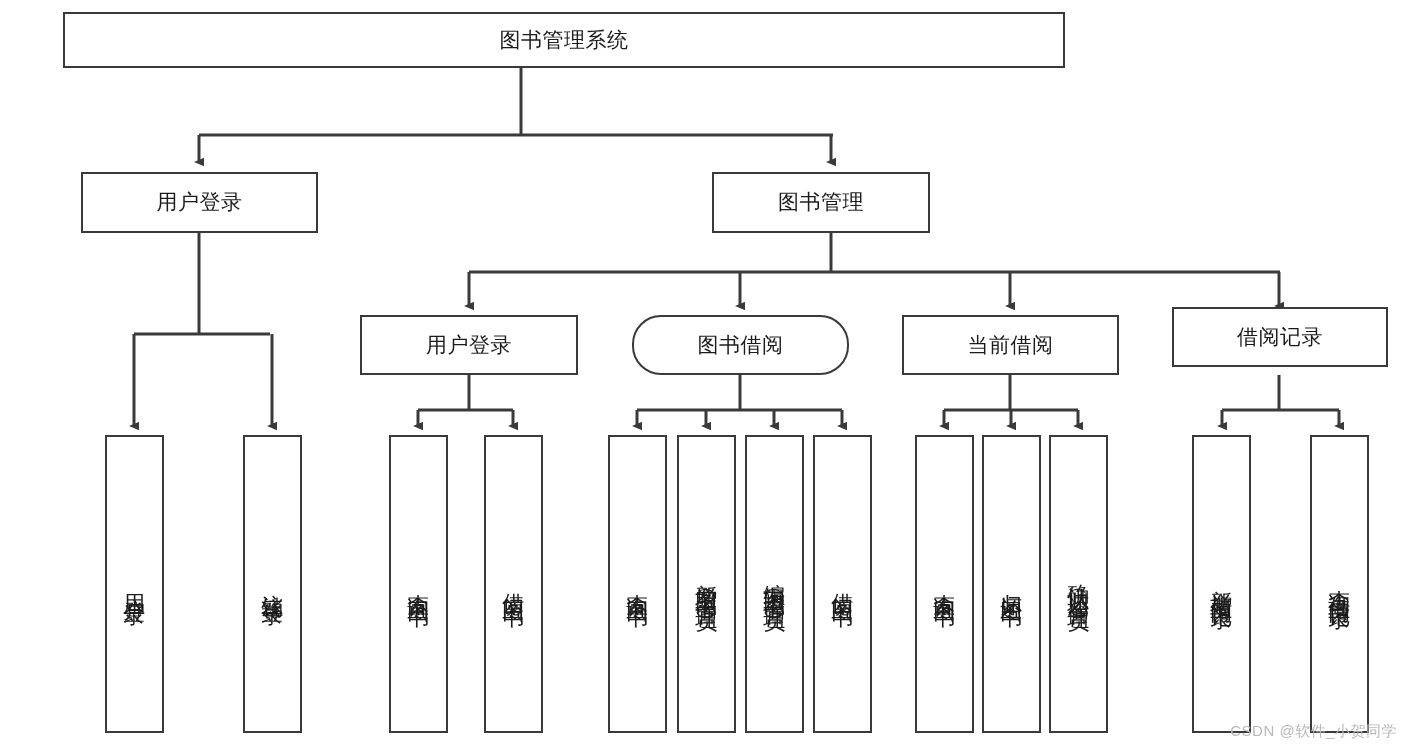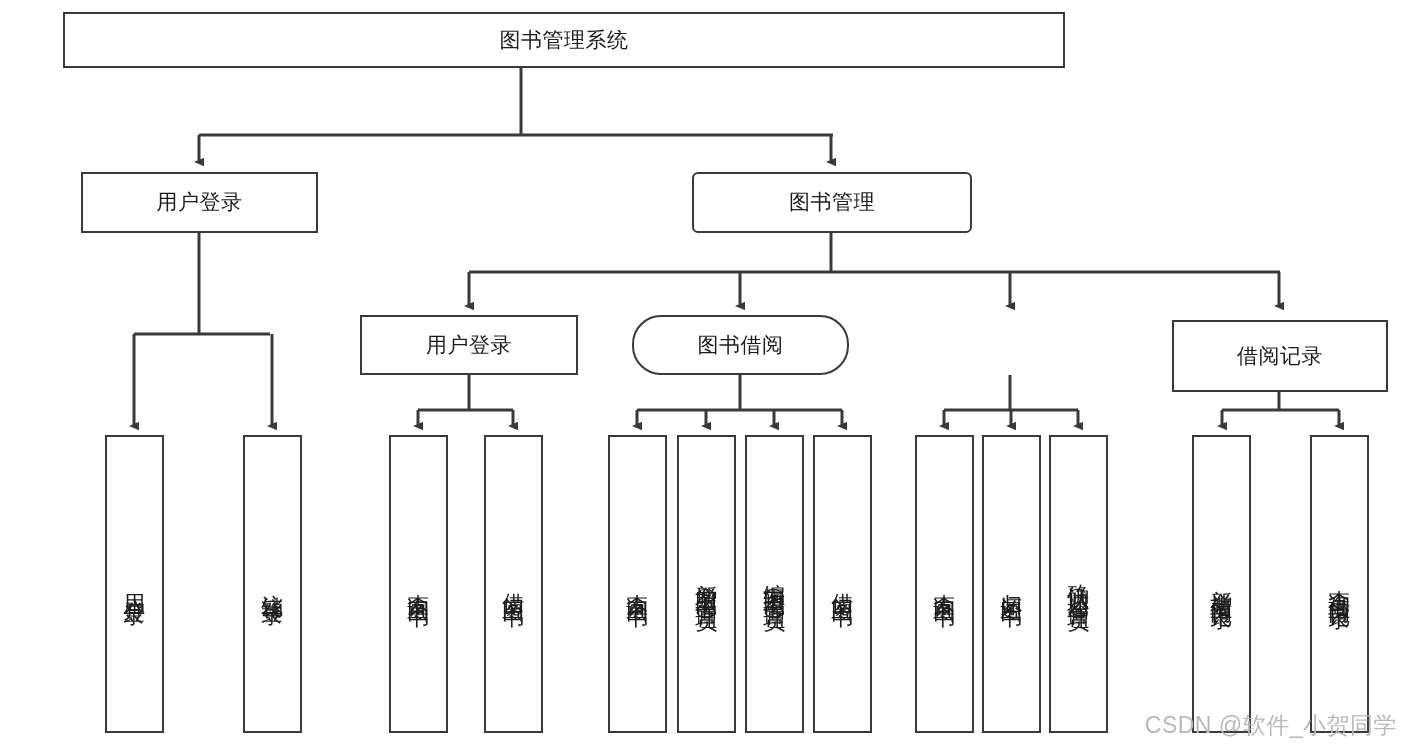--- a/index.html
+++ b/index.html
@@ -50,21 +50,21 @@
     writing-mode: vertical-rl;
     text-orientation: upright;
     letter-spacing: 4px;
     font-size: 22px;
     white-space: nowrap;
   }
   .watermark {
     position: absolute;
     right: 8px;
     bottom: 6px;
-    font-size: 23px;
+    font-size: 15px;
     color: #b9b9b9;
     letter-spacing: 0.5px;
     z-index: 5;
     white-space: nowrap;
   }
 </style>
 </head>
 <body>
 
 <div id="canvas">
@@ -122,34 +122,37 @@
   </svg>
 
   <div class="node" style="left:20px; top:12px; width:1002px; height:56px;margin-left:43px;">
     <span class="label">图书管理系统</span>
   </div>
 
   <div class="node" style="left:81px; top:172px; width:237px; height:61px;">
     <span class="label">用户登录</span>
   </div>
 
-  <div class="node" style="left:692px; top:172px; width:280px; height:61px;border-radius:6px;">
+  <div class="node" style="left:712px; top:172px; width:218px; height:61px;">
     <span class="label">图书管理</span>
   </div>
 
   <div class="node" style="left:360px; top:315px; width:218px; height:60px;">
     <span class="label">用户登录</span>
   </div>
 
   <div class="node" style="left:632px; top:315px; width:217px; height:60px;border-radius:29px;">
     <span class="label">图书借阅</span>
   </div>
 
-
-  <div class="node" style="left:1172px; top:320px; width:216px; height:72px;">
+  <div class="node" style="left:902px; top:315px; width:217px; height:60px;">
+    <span class="label">当前借阅</span>
+  </div>
+
+  <div class="node" style="left:1172px; top:307px; width:216px; height:60px;">
     <span class="label">借阅记录</span>
   </div>
 
   <div class="node vertical" style="left:105px; top:435px; width:59px; height:298px;">
     <span class="label">用户登录</span>
   </div>
   <div class="node vertical" style="left:243px; top:435px; width:59px; height:298px;">
     <span class="label">注销登录</span>
   </div>
 

